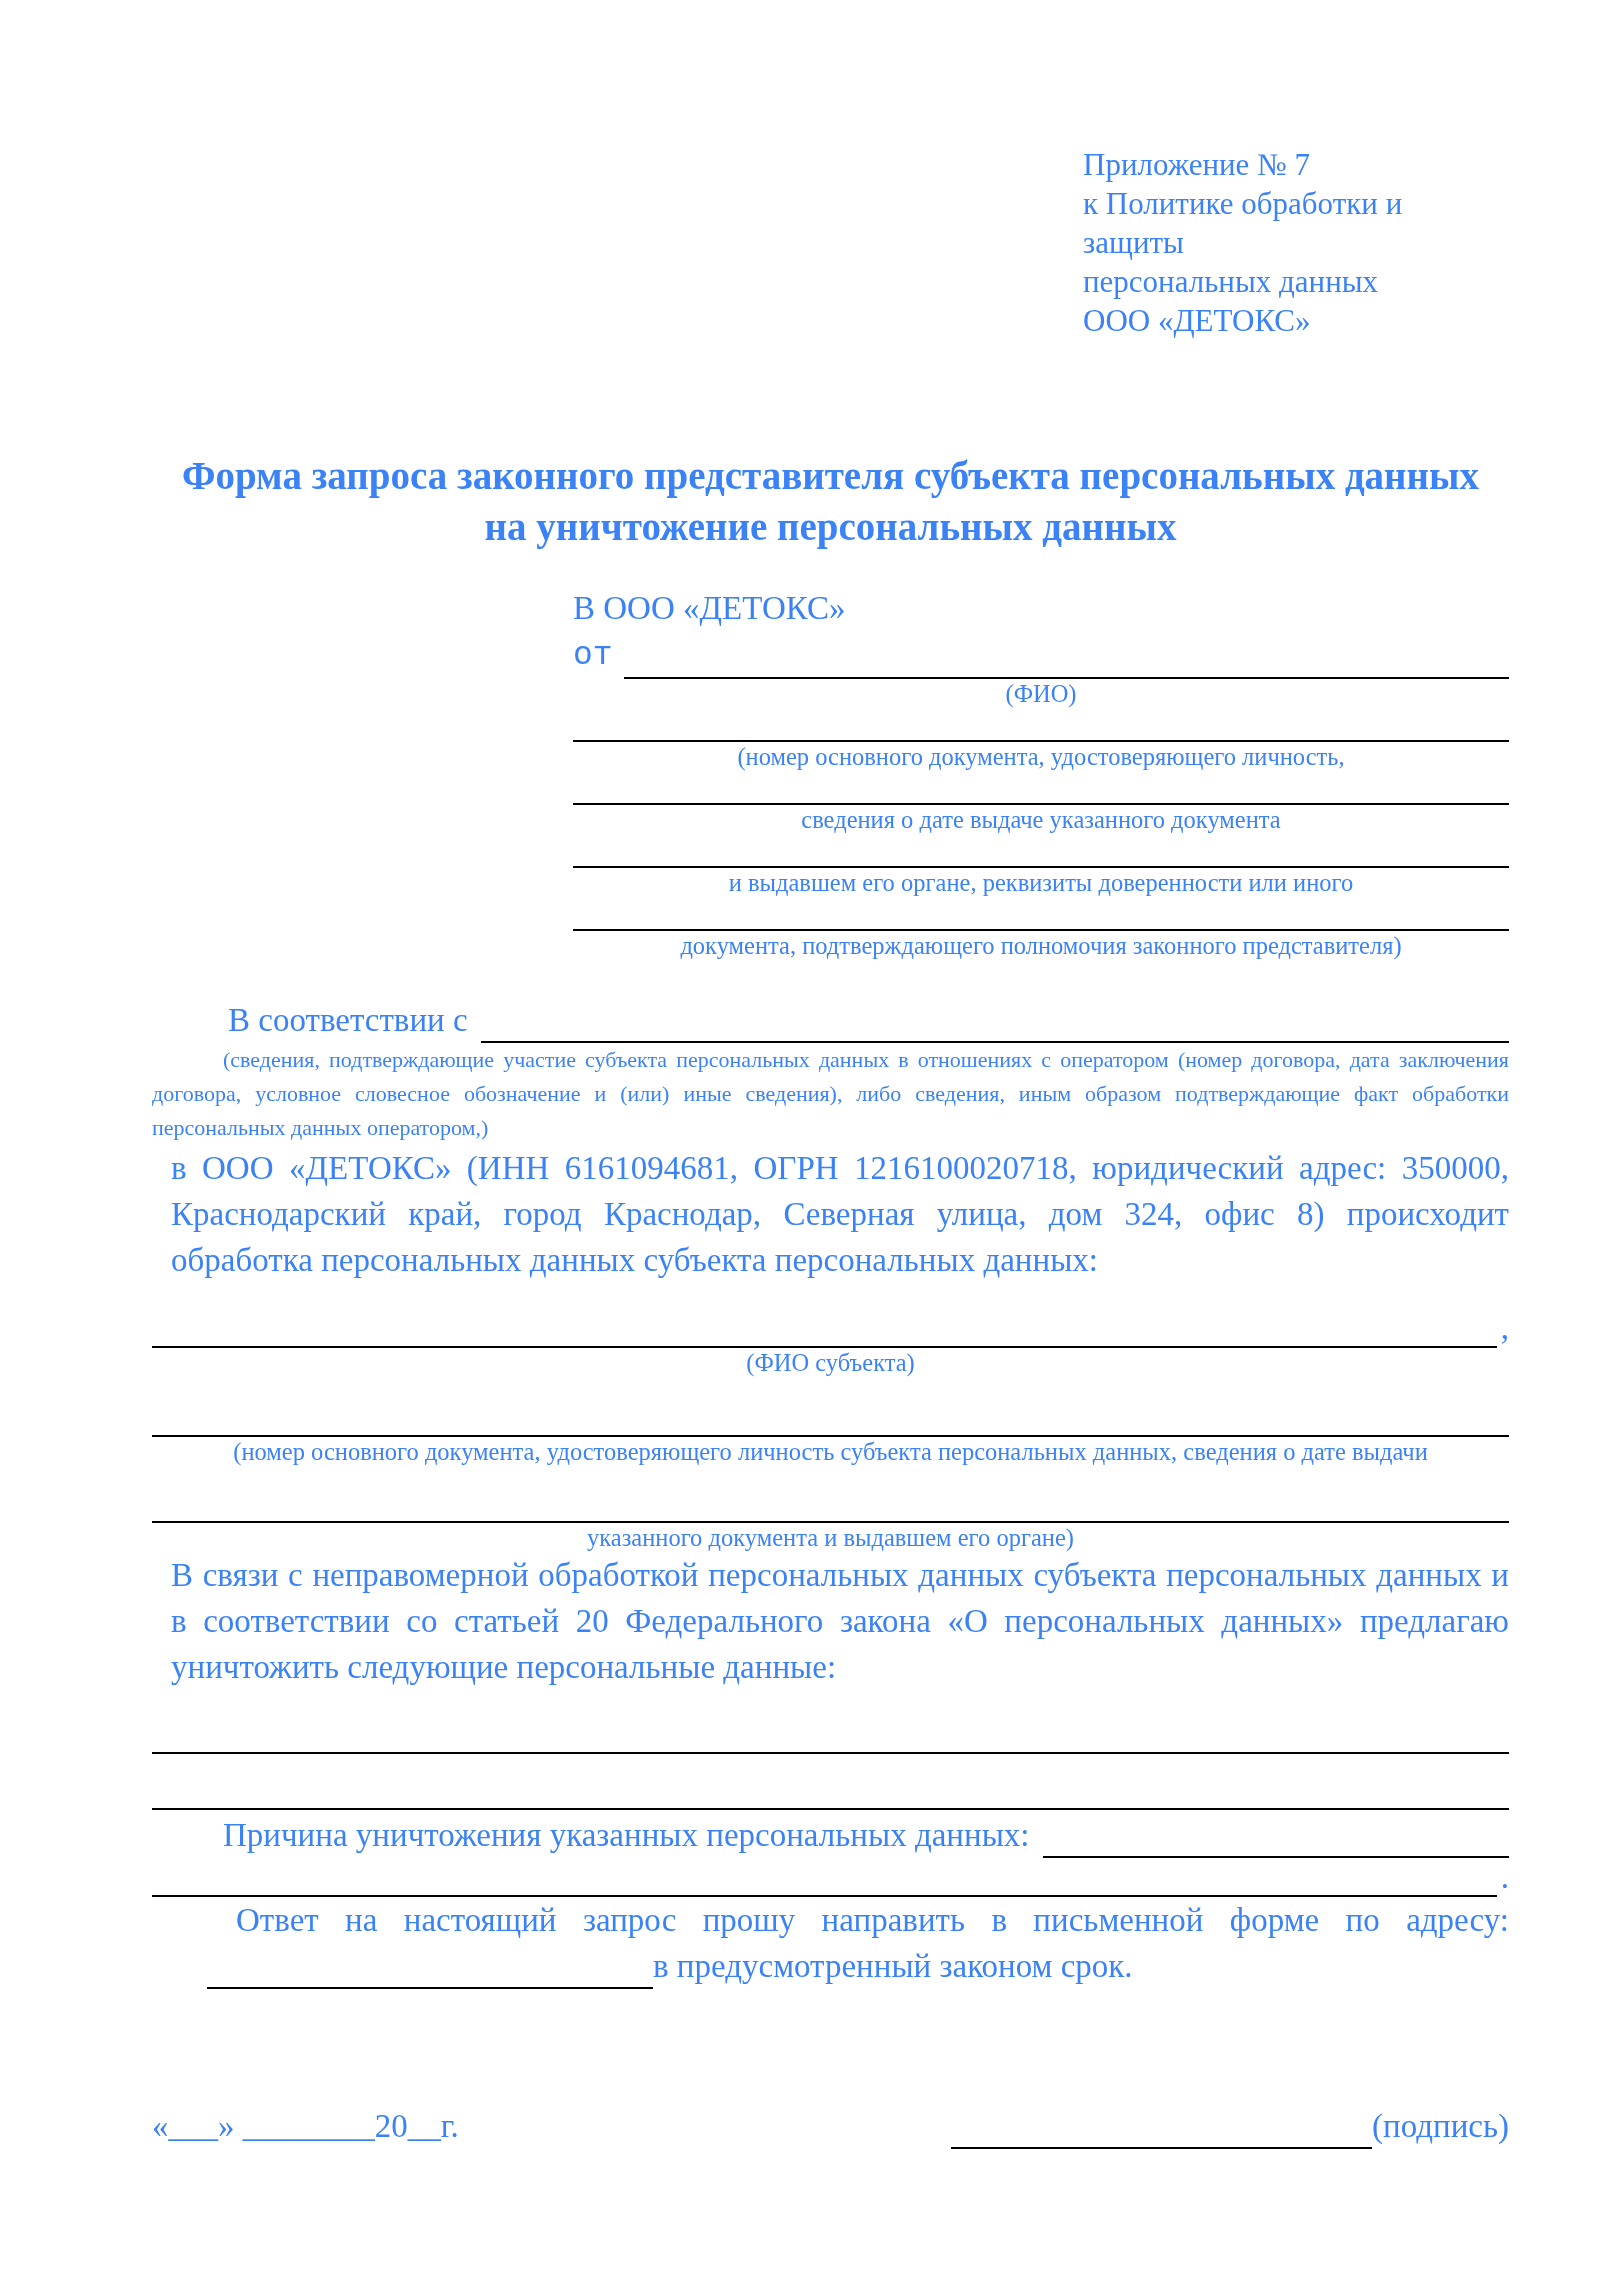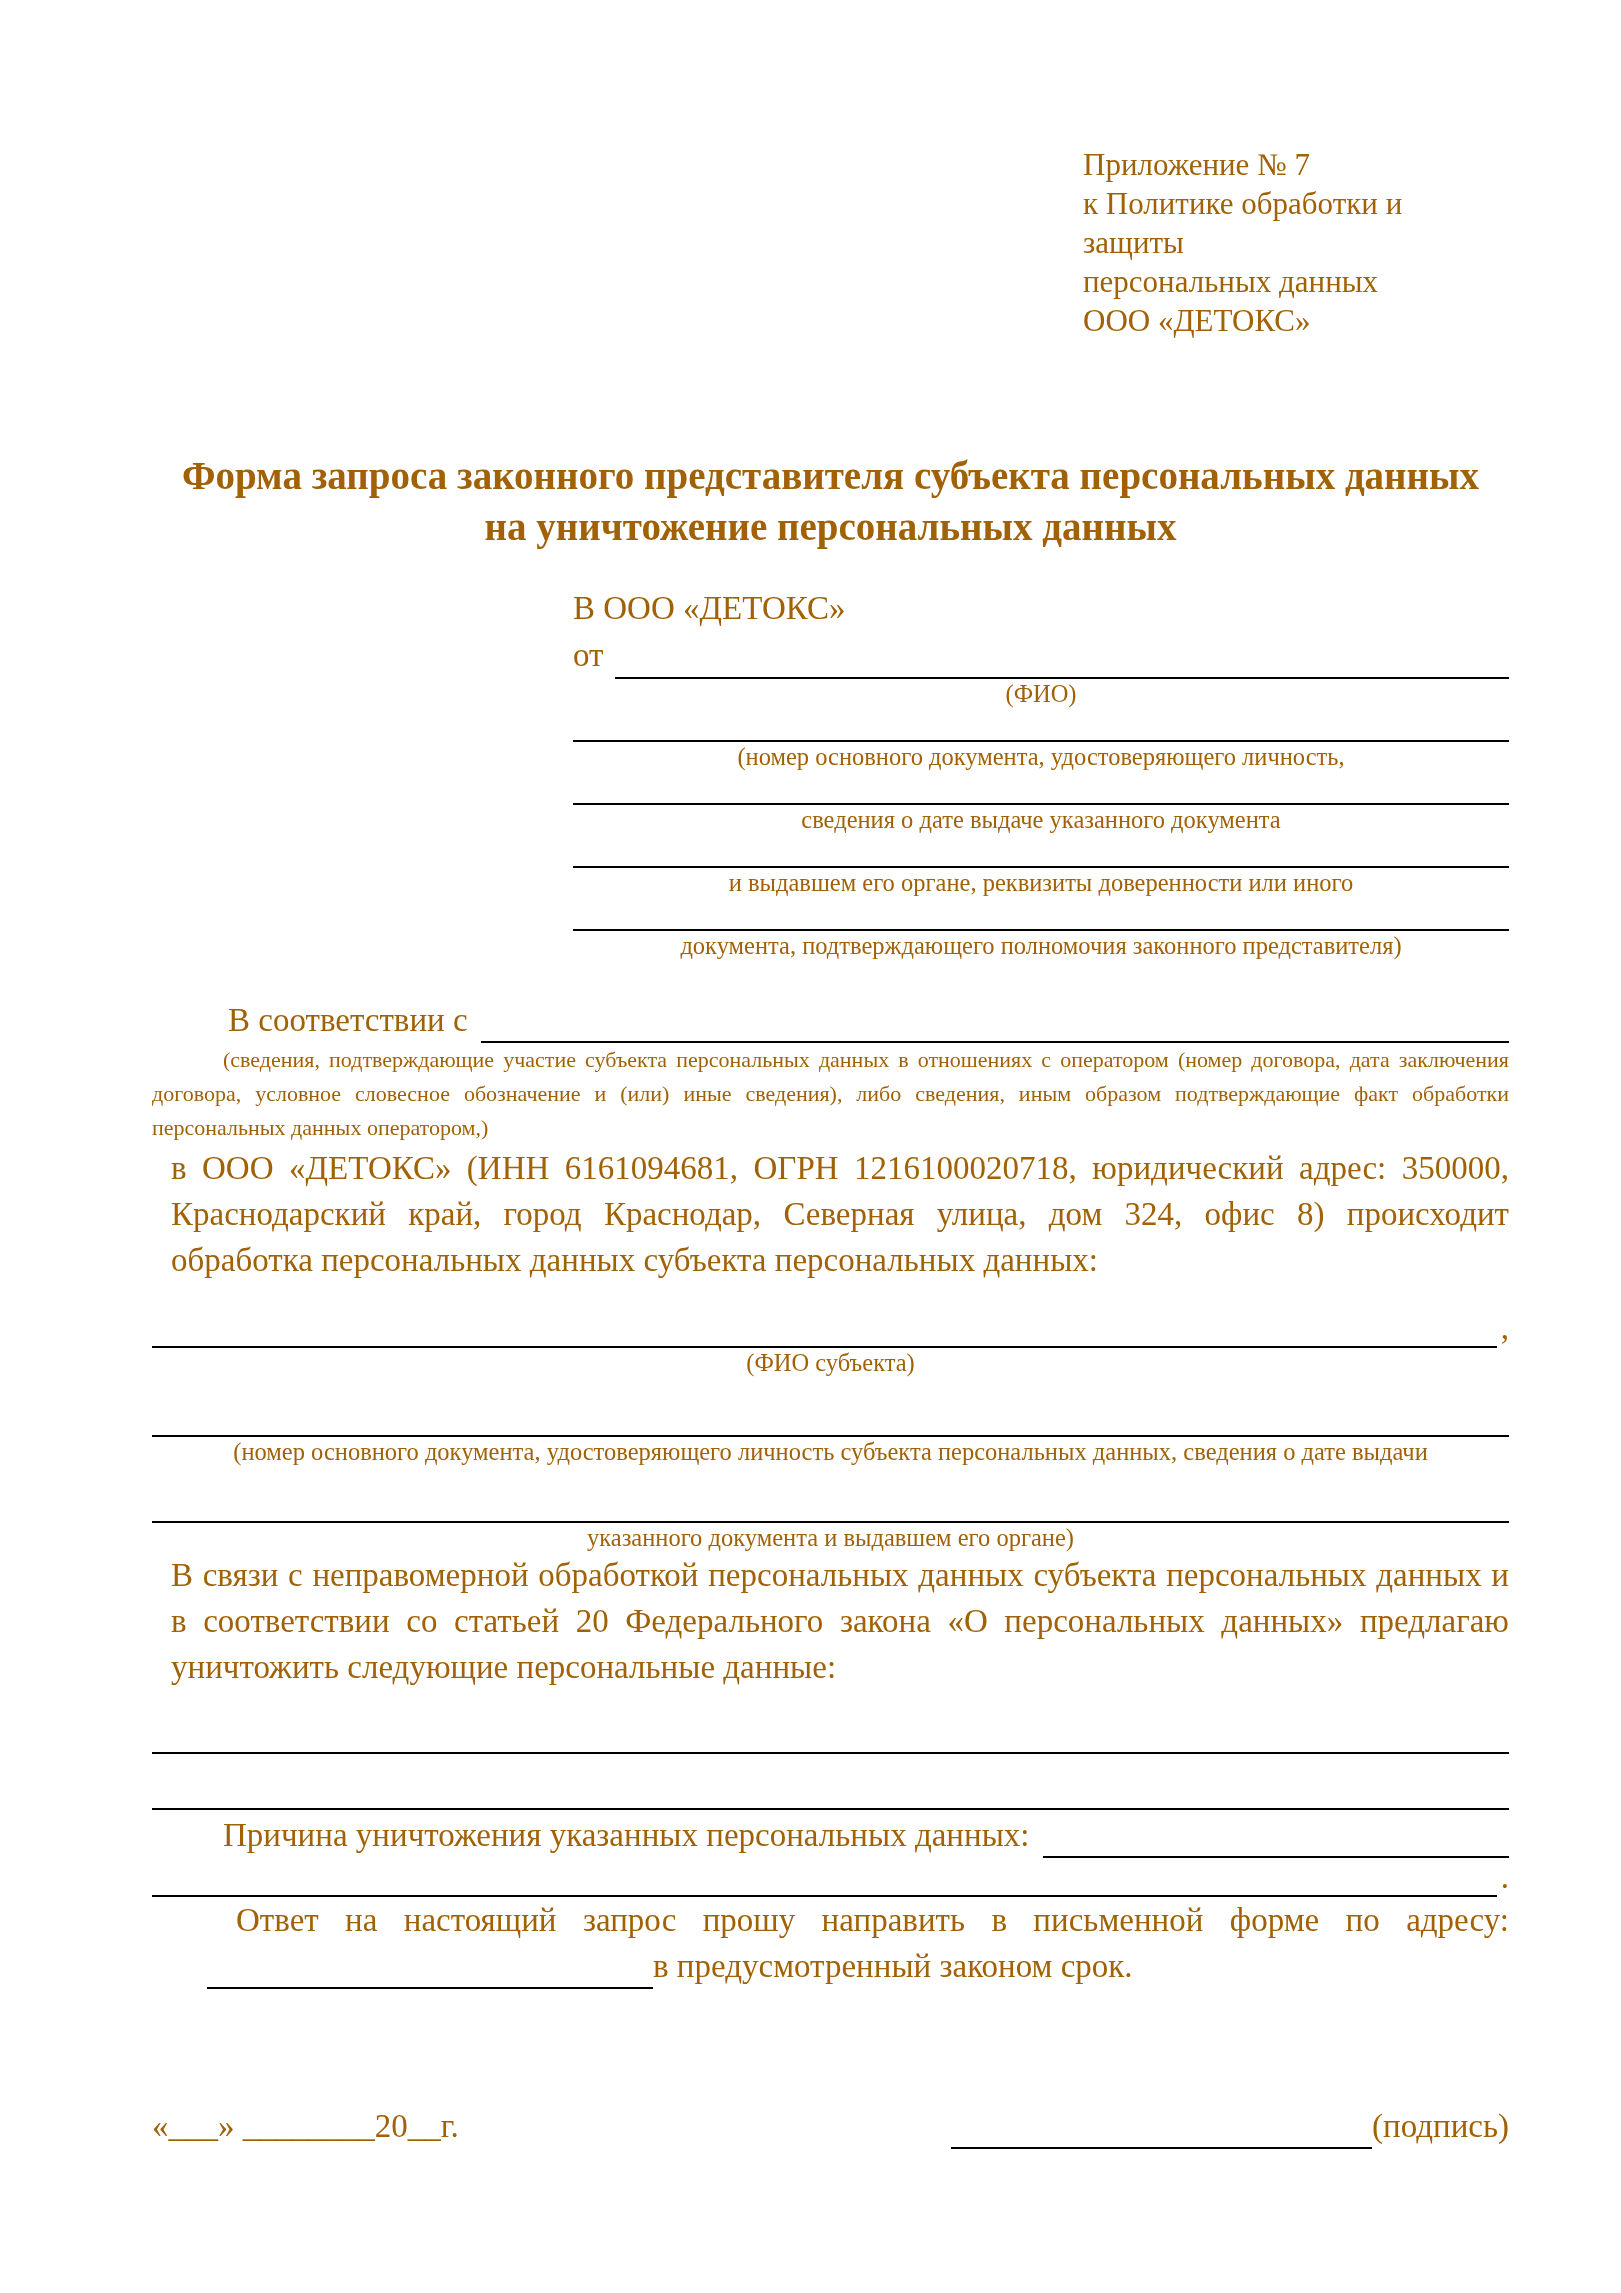--- a/index.html
+++ b/index.html
@@ -6,21 +6,21 @@
     margin: 0;
     padding: 0;
     background: #ffffff;
   }
   .page {
     position: relative;
     width: 1621px;
     height: 2294px;
     box-sizing: border-box;
     background: #ffffff;
-    color: #a16207;
+    color: #3b82f6;
     font-family: "Liberation Serif", "DejaVu Serif", serif;
     padding: 145px 112px 0 152px;
     overflow: hidden;
   }
 
   
   .header-block {
     margin-left: 931px;
     font-size: 31px;
     line-height: 39px;
@@ -39,20 +39,21 @@
   .addressee {
     margin-left: 421px;
     margin-top: 33px;
     font-size: 33px;
   }
   .addr-to { line-height: 47px; }
   .addr-from {
     display: flex;
     line-height: 47px;
     align-items: flex-end;
+    font-family: Liberation Mono, monospace;
   }
   .addr-from .label { margin-right: 11.8px; }
 
   .fill {
     flex: 1 1 auto;
     border-bottom: 2.9px solid #000;
     height: 1.05em;
   }
 
   .caption {

